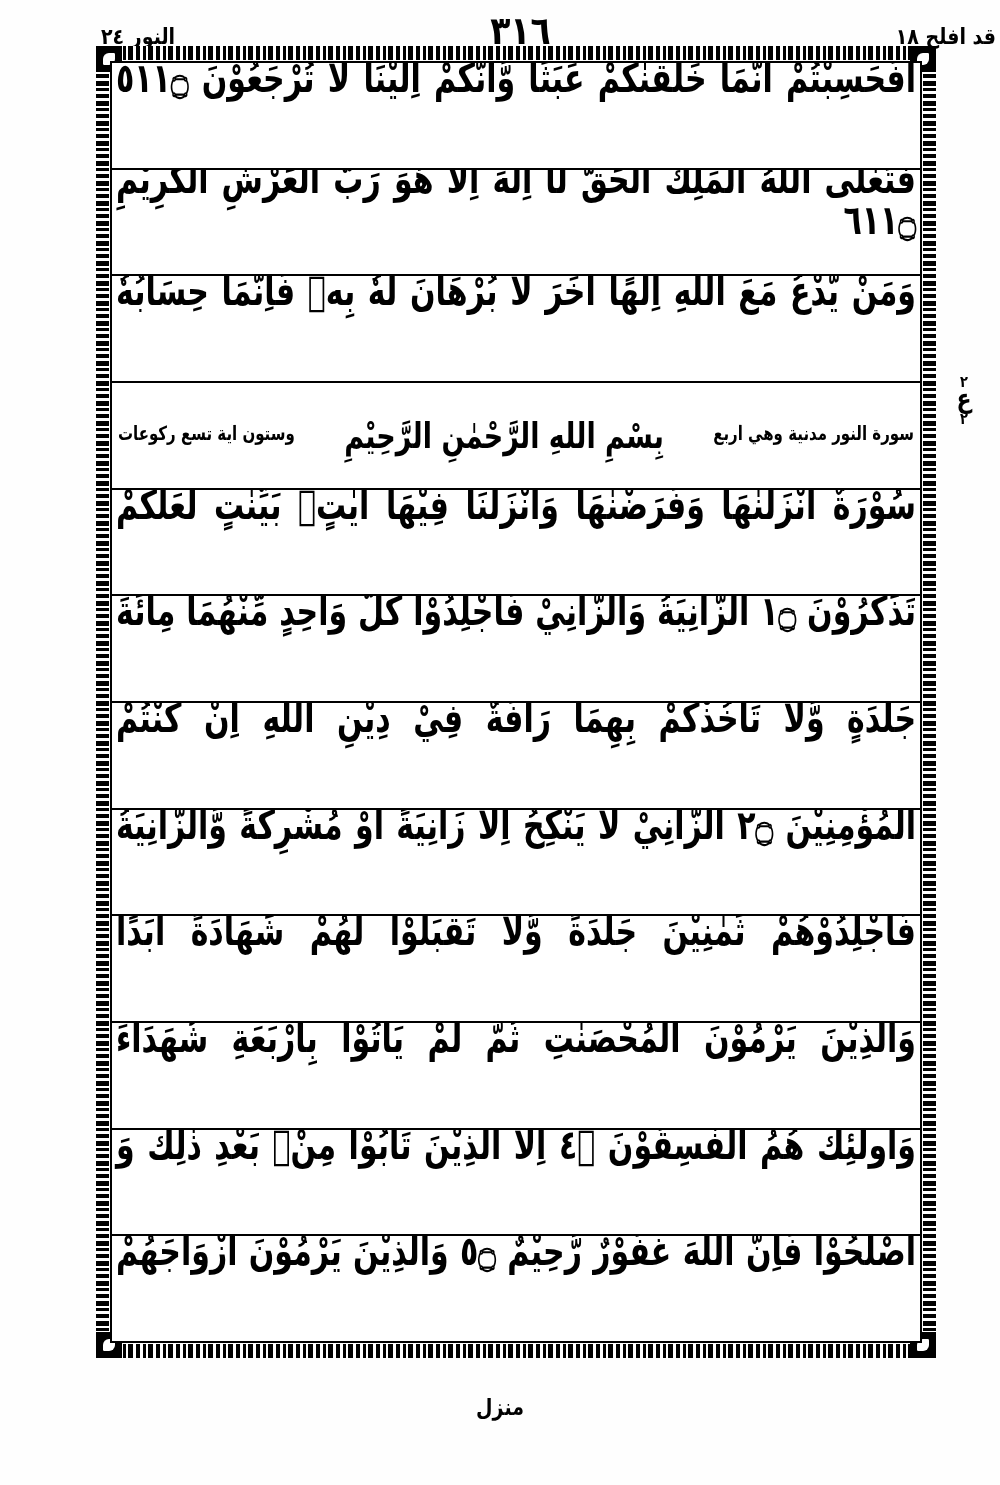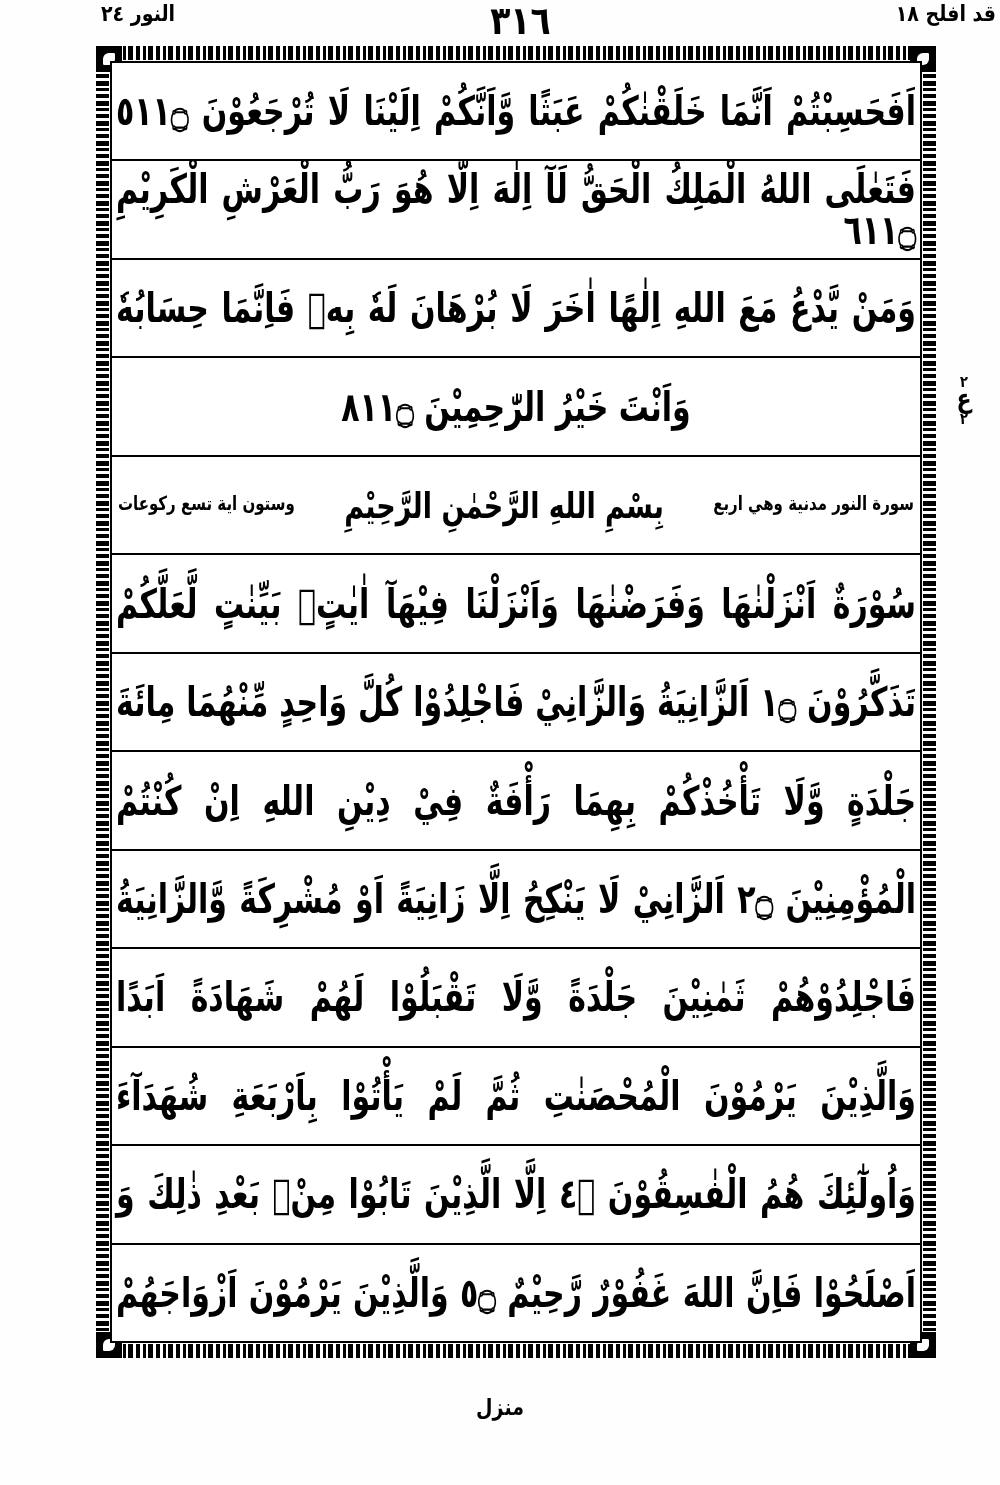--- a/index.html
+++ b/index.html
@@ -13,21 +13,21 @@
   .page{
     position:absolute;inset:0;
     background:#fefefe;
   }
 
   
   .header{
     position:absolute;
     top:4px;left:95px;right:0px;width:905px;
     height:44px;
-    display:flex;align-items:flex-start;justify-content:space-between;
+    display:flex;align-items:flex-end;justify-content:space-between;
   }
   .hdr-side{
     font-size:19px;
     line-height:1;
     direction:rtl;
     white-space:nowrap;
     font-weight:600;
     transform:scaleY(1.15);
     padding-bottom:2px;
   }
@@ -104,21 +104,21 @@
     left:14px;top:15px;right:14px;bottom:15px;
     border:2px solid #000;
     box-sizing:border-box;
     display:flex;flex-direction:column;
     background:#fff;
   }
   .line{
     flex:1 1 0;
     border-bottom:2px solid #000;
     display:flex;
-    align-items:center;
+    align-items:flex-start;
     justify-content:center;
     direction:rtl;
     overflow:hidden;
     position:relative;
   }
   .line:last-child{border-bottom:none;}
 
   .ar{
     direction:rtl;
     unicode-bidi:bidi-override;
@@ -210,23 +210,20 @@
 
       <div class="line justify">
         <div class="ar">اَفَحَسِبْتُمْ اَنَّمَا خَلَقْنٰكُمْ عَبَثًا وَّاَنَّكُمْ اِلَيْنَا لَا تُرْجَعُوْنَ ۝١١٥</div>
       </div>
       <div class="line justify">
         <div class="ar">فَتَعٰلَى اللهُ الْمَلِكُ الْحَقُّ لَآ اِلٰهَ اِلَّا هُوَ رَبُّ الْعَرْشِ الْكَرِيْمِ ۝١١٦</div>
       </div>
       <div class="line justify">
         <div class="ar">وَمَنْ يَّدْعُ مَعَ اللهِ اِلٰهًا اٰخَرَ لَا بُرْهَانَ لَهٗ بِهٖ فَاِنَّمَا حِسَابُهٗ</div>
       </div>
-      <div class="line center">
-        <div class="ar">وَاَنْتَ خَيْرُ الرّٰحِمِيْنَ ۝١١٨</div>
-      </div>
 
       <div class="line heading">
         <div class="side">سورة النور مدنية وهي أربع</div>
         <div class="bism">بِسْمِ اللهِ الرَّحْمٰنِ الرَّحِيْمِ</div>
         <div class="side">وستون آية تسع ركوعات</div>
       </div>
 
       <div class="line justify">
         <div class="ar">سُوْرَةٌ اَنْزَلْنٰهَا وَفَرَضْنٰهَا وَاَنْزَلْنَا فِيْهَآ اٰيٰتٍۭ بَيِّنٰتٍ لَّعَلَّكُمْ</div>
       </div>

